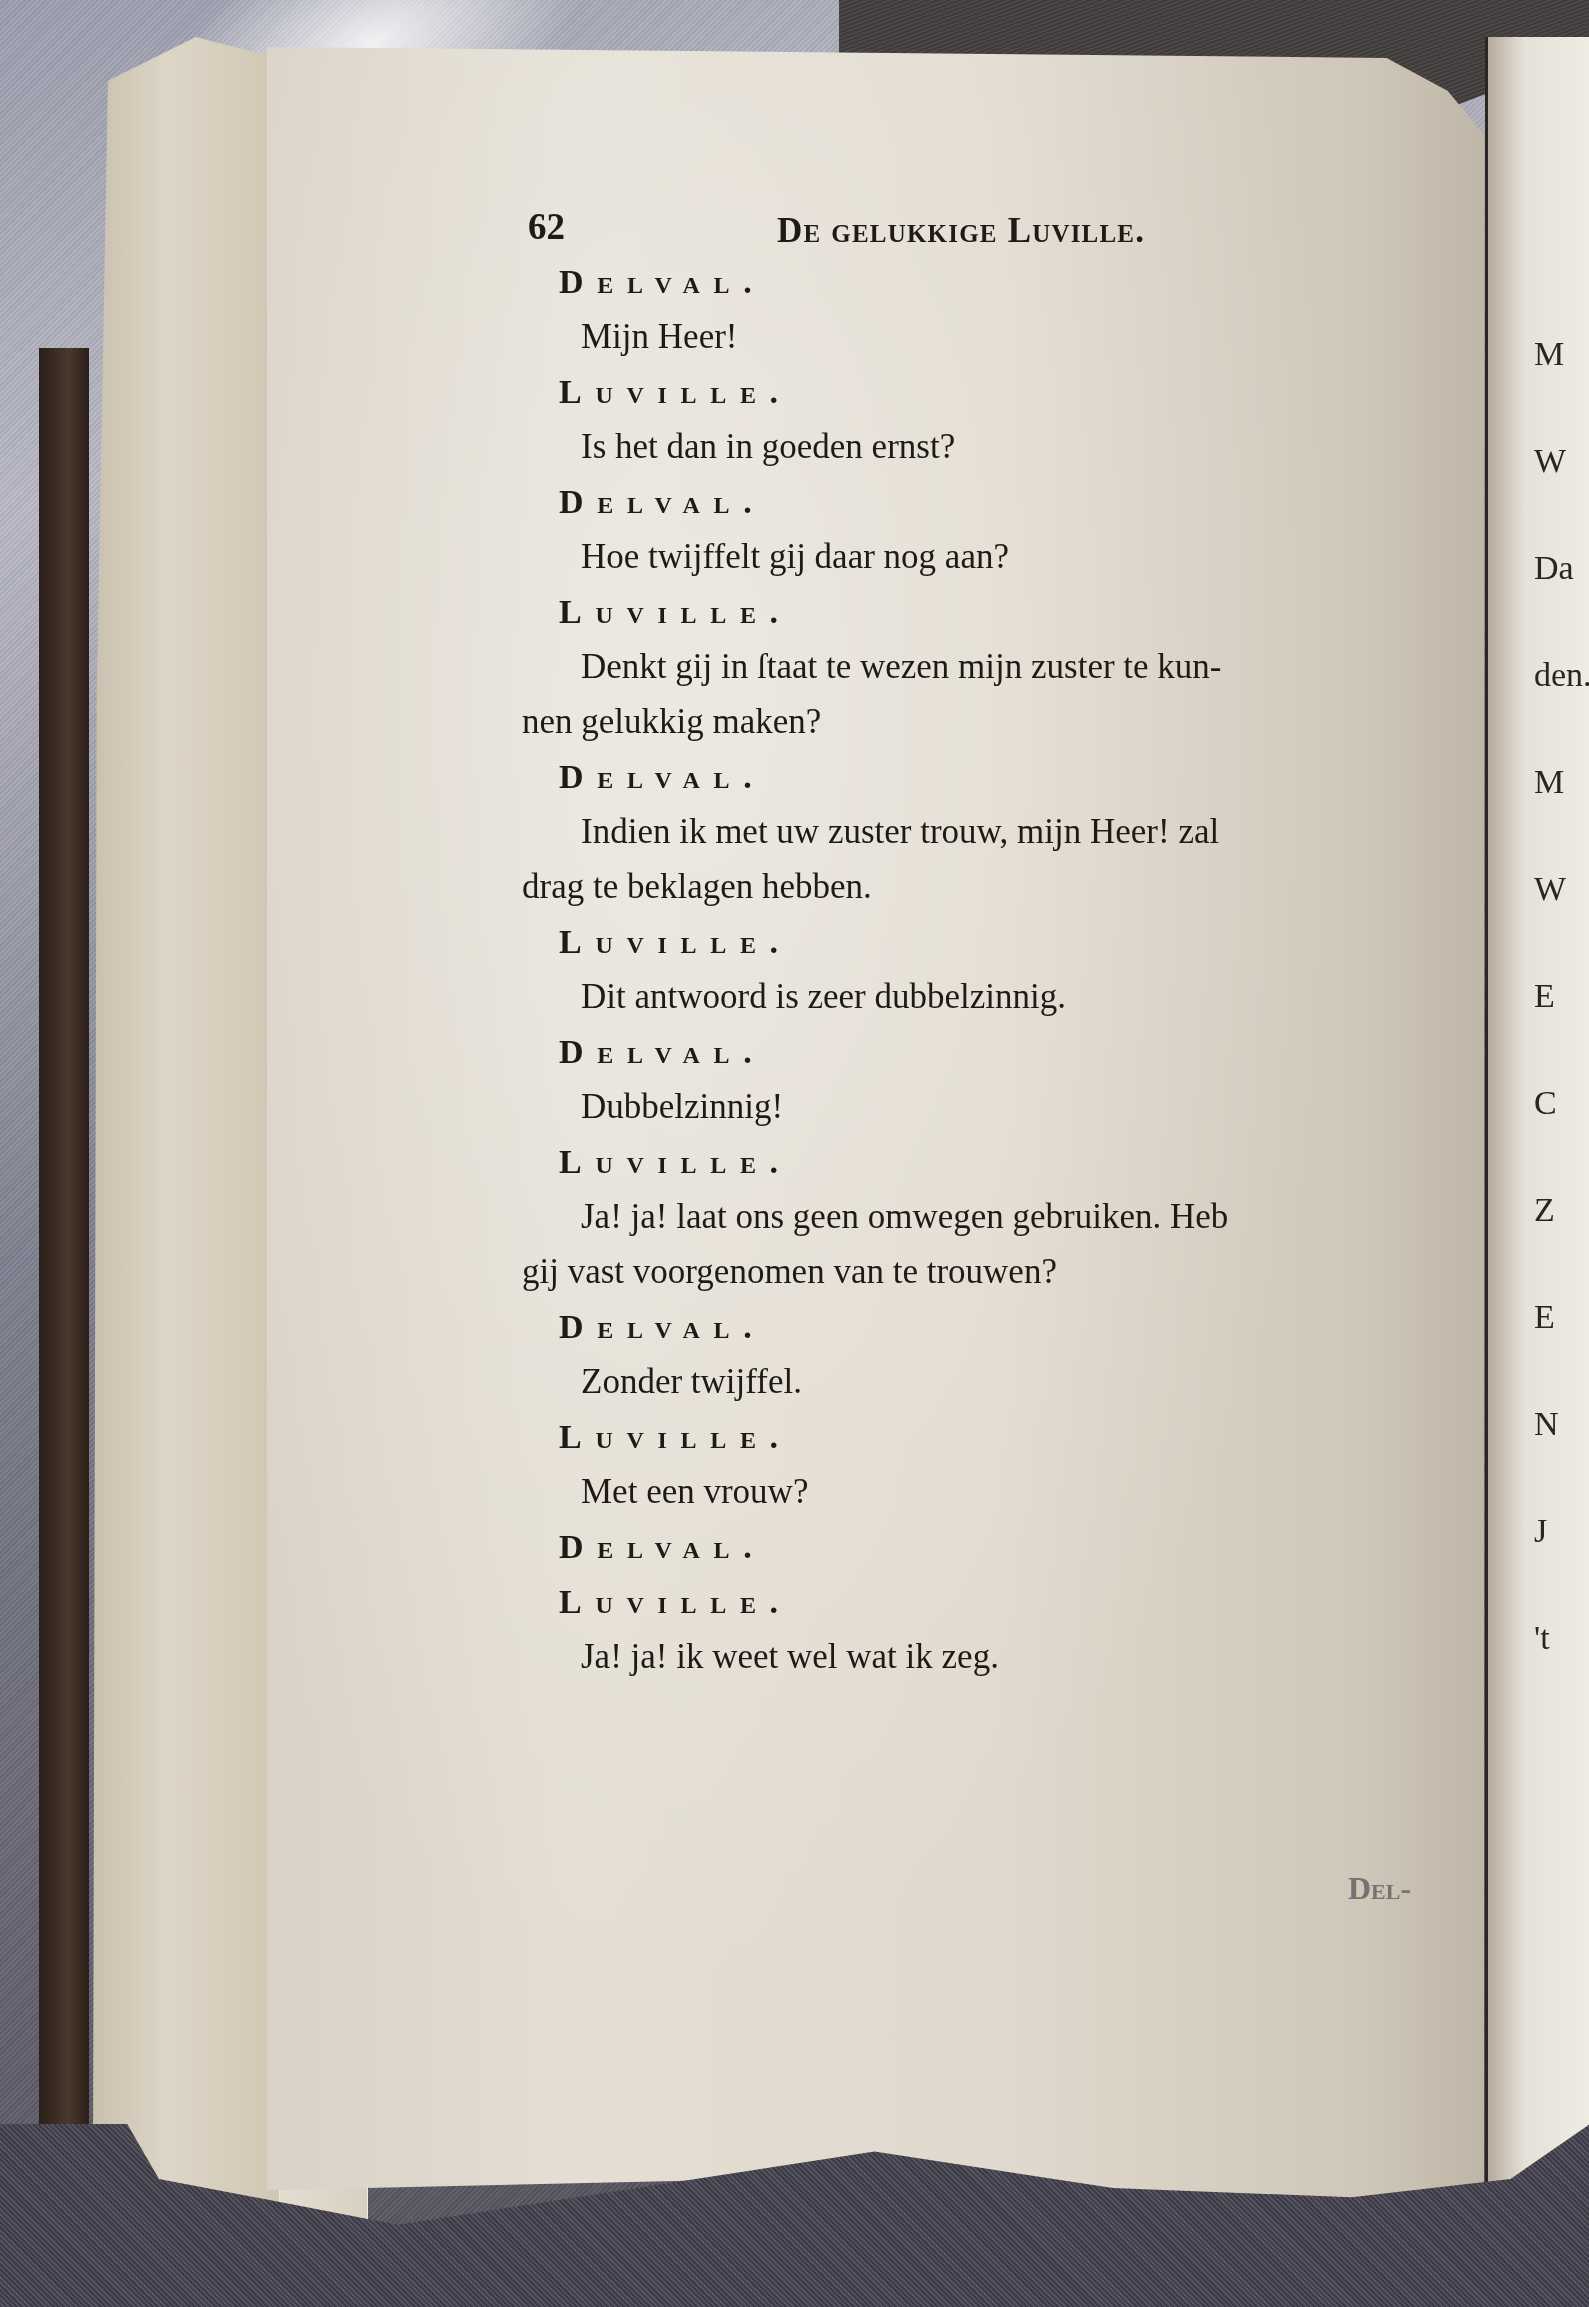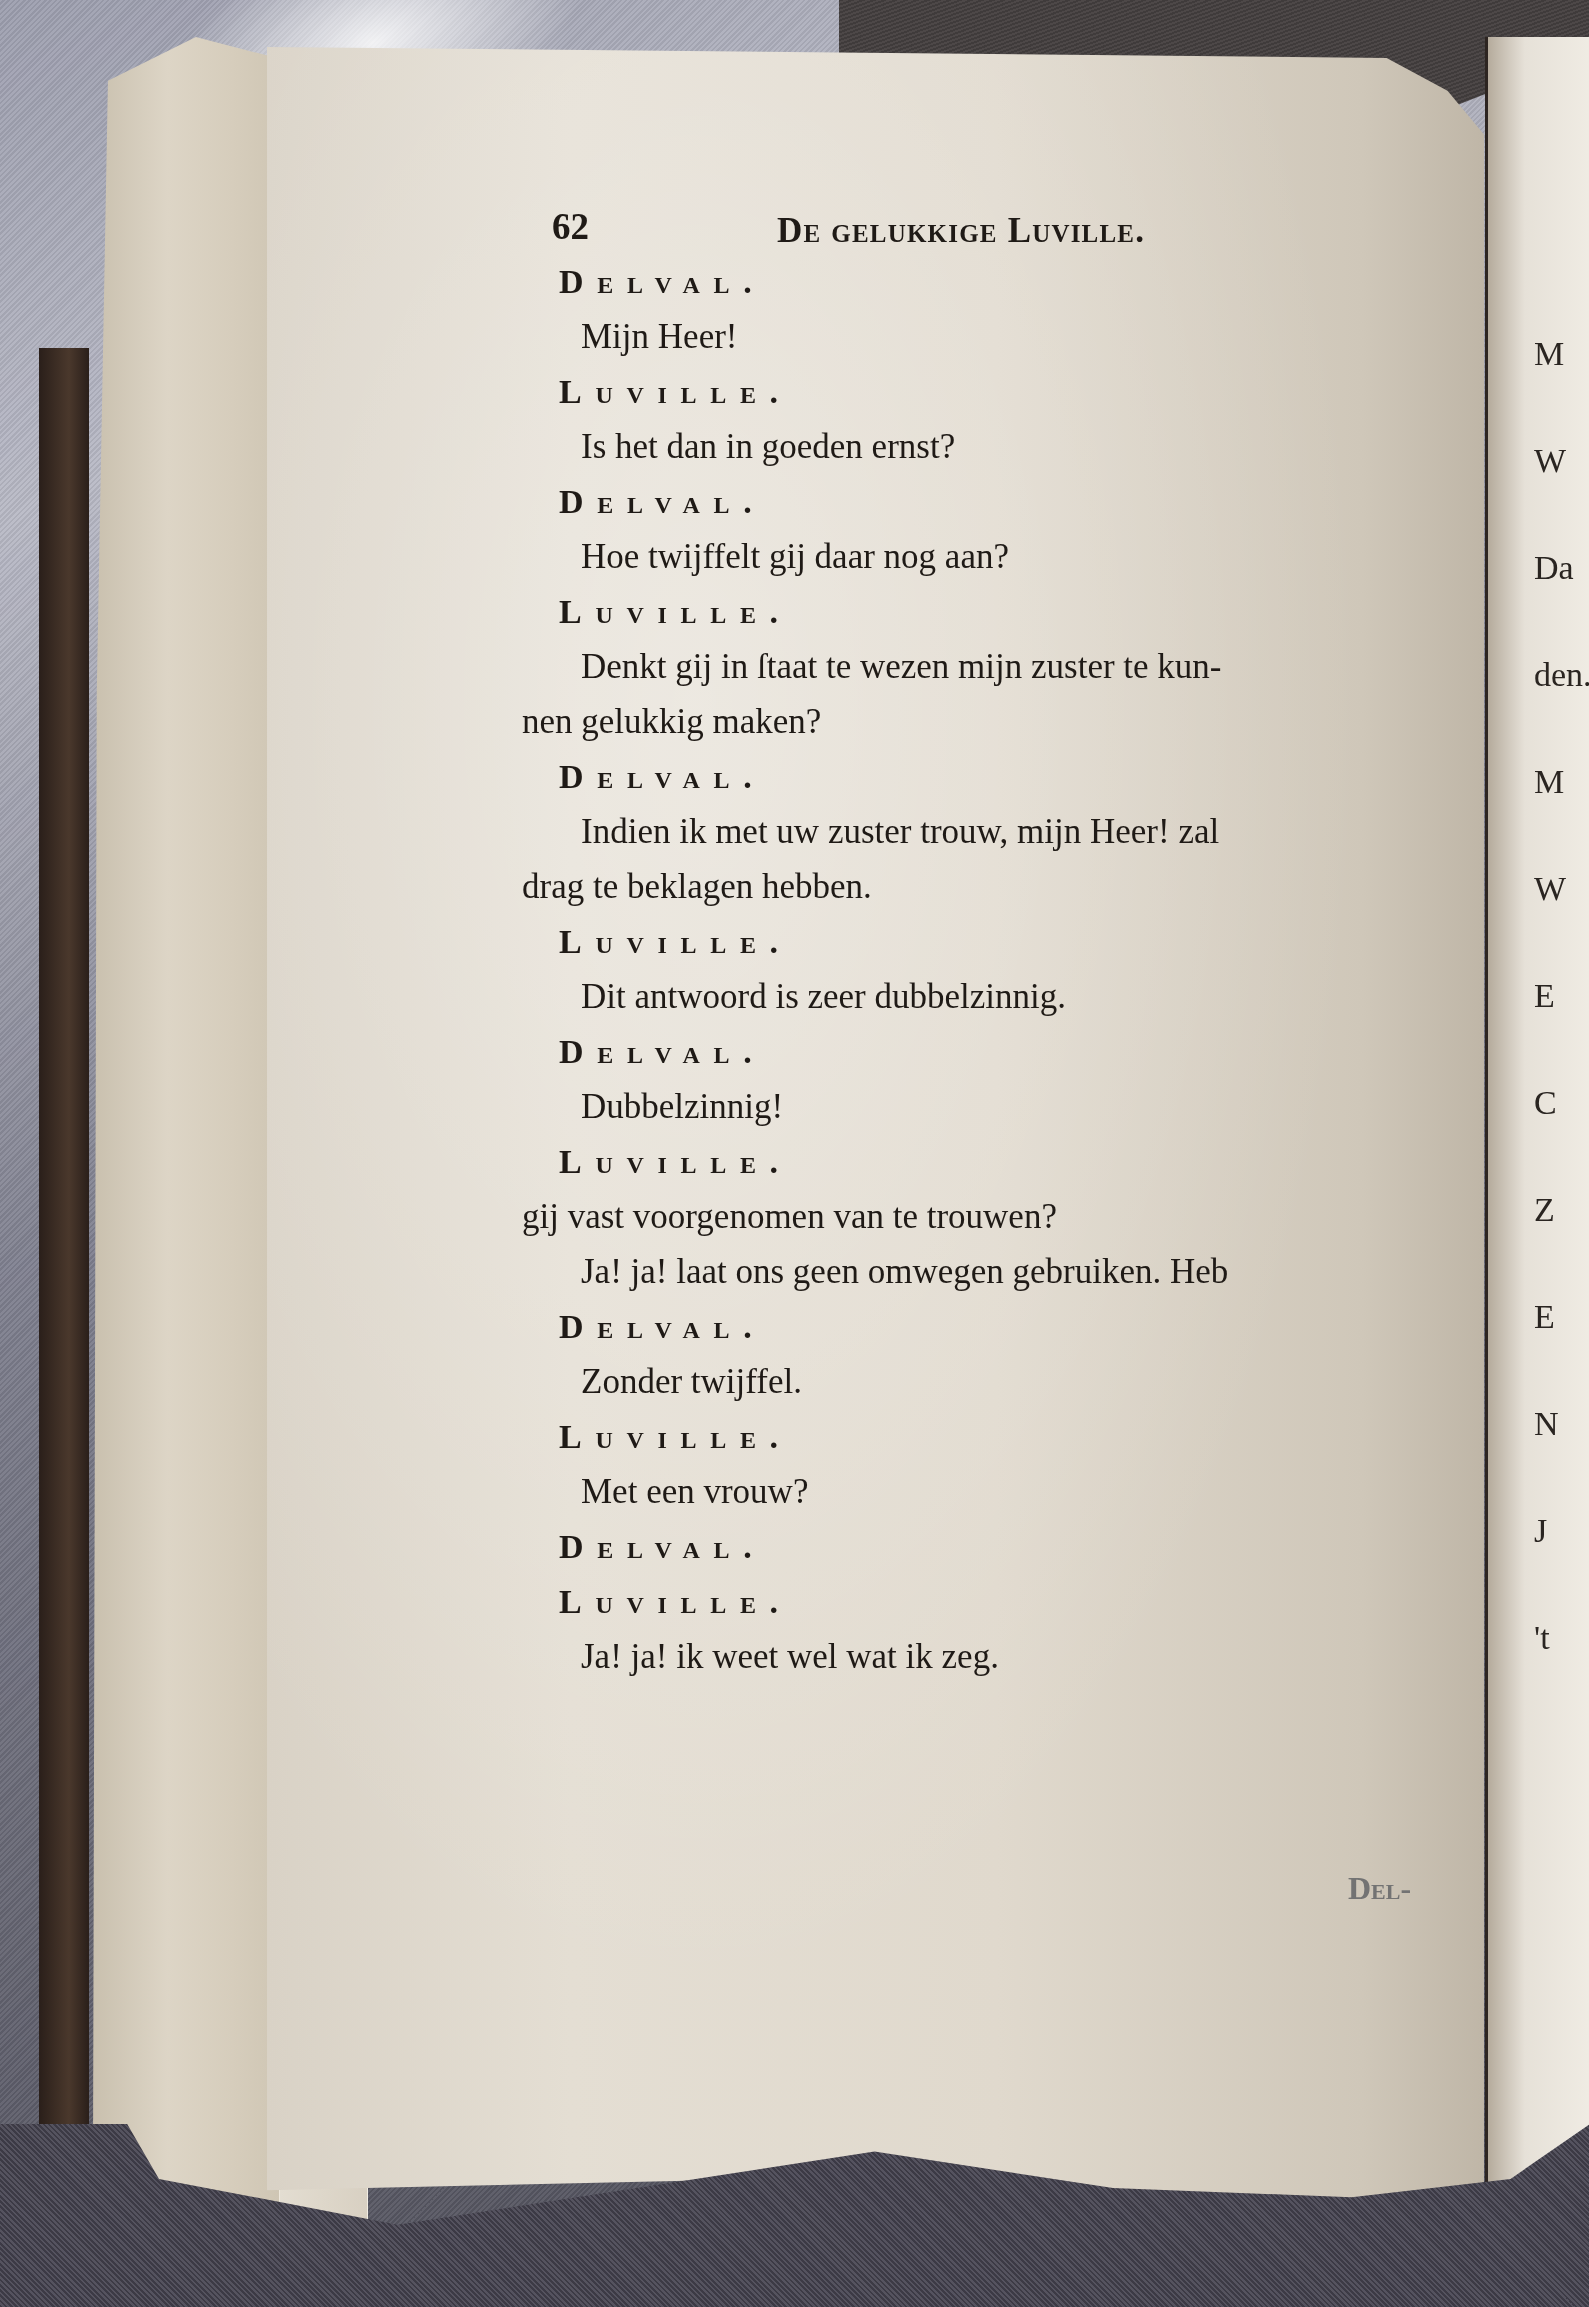--- a/index.html
+++ b/index.html
@@ -49,21 +49,21 @@
     border-left: 3.1px solid #2d2521;
   }
   .text-block {
     position: absolute; left: 522px; top: 186px; width: 919px;
     color: #1f1a16;
   }
   .running-head {
     position: relative; height: 68px;
   }
   .page-number {
-    position: absolute; left: 30px; top: 18.6px; font-size: 37px; font-weight: bold;
+    position: absolute; left: 6px; top: 18.6px; font-size: 37px; font-weight: bold;
   }
   .title {
     position: absolute; left: 255px; top: 25px; font-size: 35px; font-weight: bold;
     font-variant: small-caps; letter-spacing: 1.2px;
   }
   .speaker {
     font-size: 34px; font-weight: bold; letter-spacing: 13.7px;
     font-variant: small-caps; margin: 0; height: 55px; line-height: 55px;
     padding-left: 37px;
   }
@@ -128,22 +128,22 @@
   <div>
     <p class="speaker">Luville.</p>
     <p class="line indent">Dit antwoord is zeer dubbelzinnig.</p>
   </div>
   <div>
     <p class="speaker">Delval.</p>
     <p class="line indent">Dubbelzinnig!</p>
   </div>
   <div>
     <p class="speaker">Luville.</p>
+    <p class="line indent">Ja! ja! laat ons geen omwegen gebruiken. Heb</p>
     <p class="line">gij vast voorgenomen van te trouwen?</p>
-    <p class="line indent">Ja! ja! laat ons geen omwegen gebruiken. Heb</p>
   </div>
   <div>
     <p class="speaker">Delval.</p>
     <p class="line indent">Zonder twijffel.</p>
   </div>
   <div>
     <p class="speaker">Luville.</p>
     <p class="line indent">Met een vrouw?</p>
   </div>
   <div>

